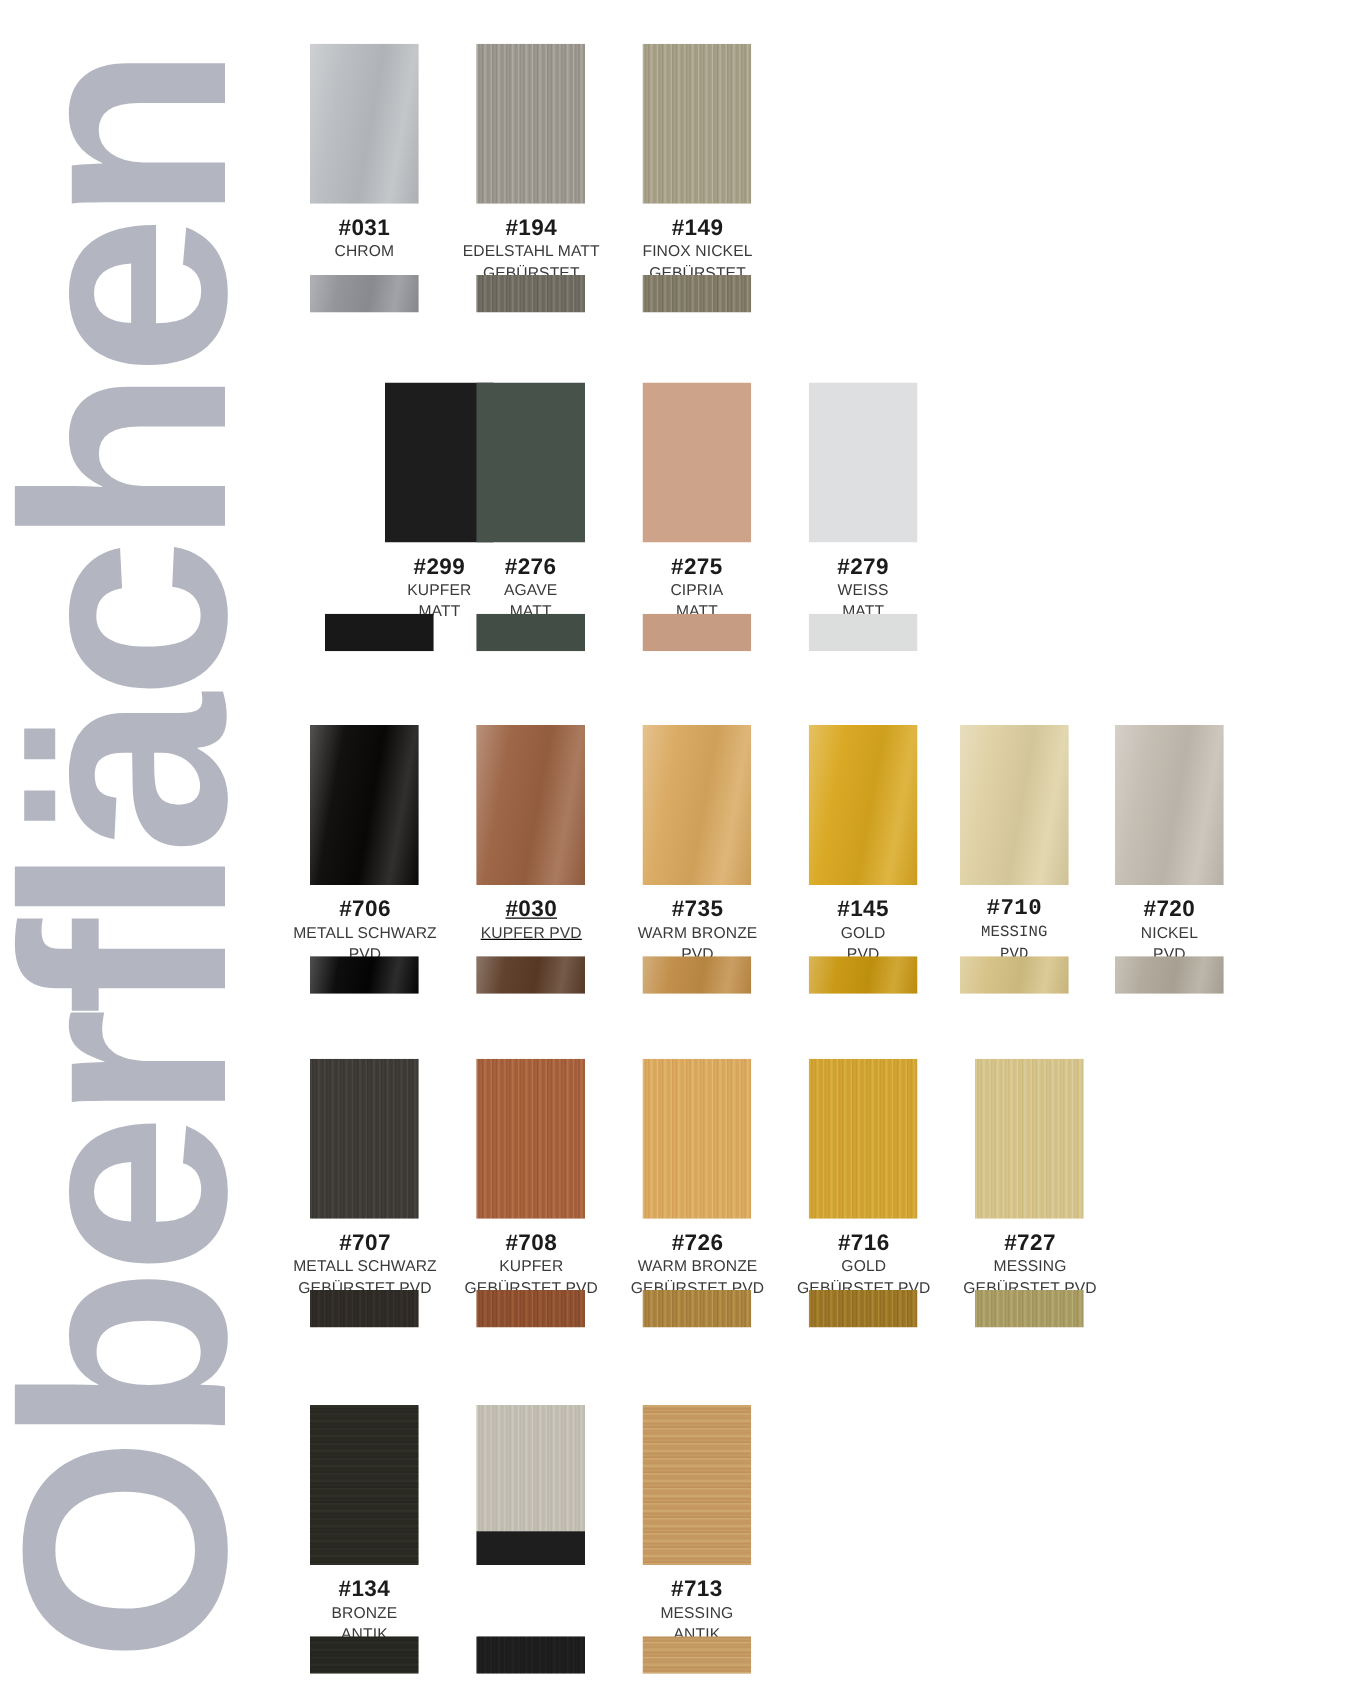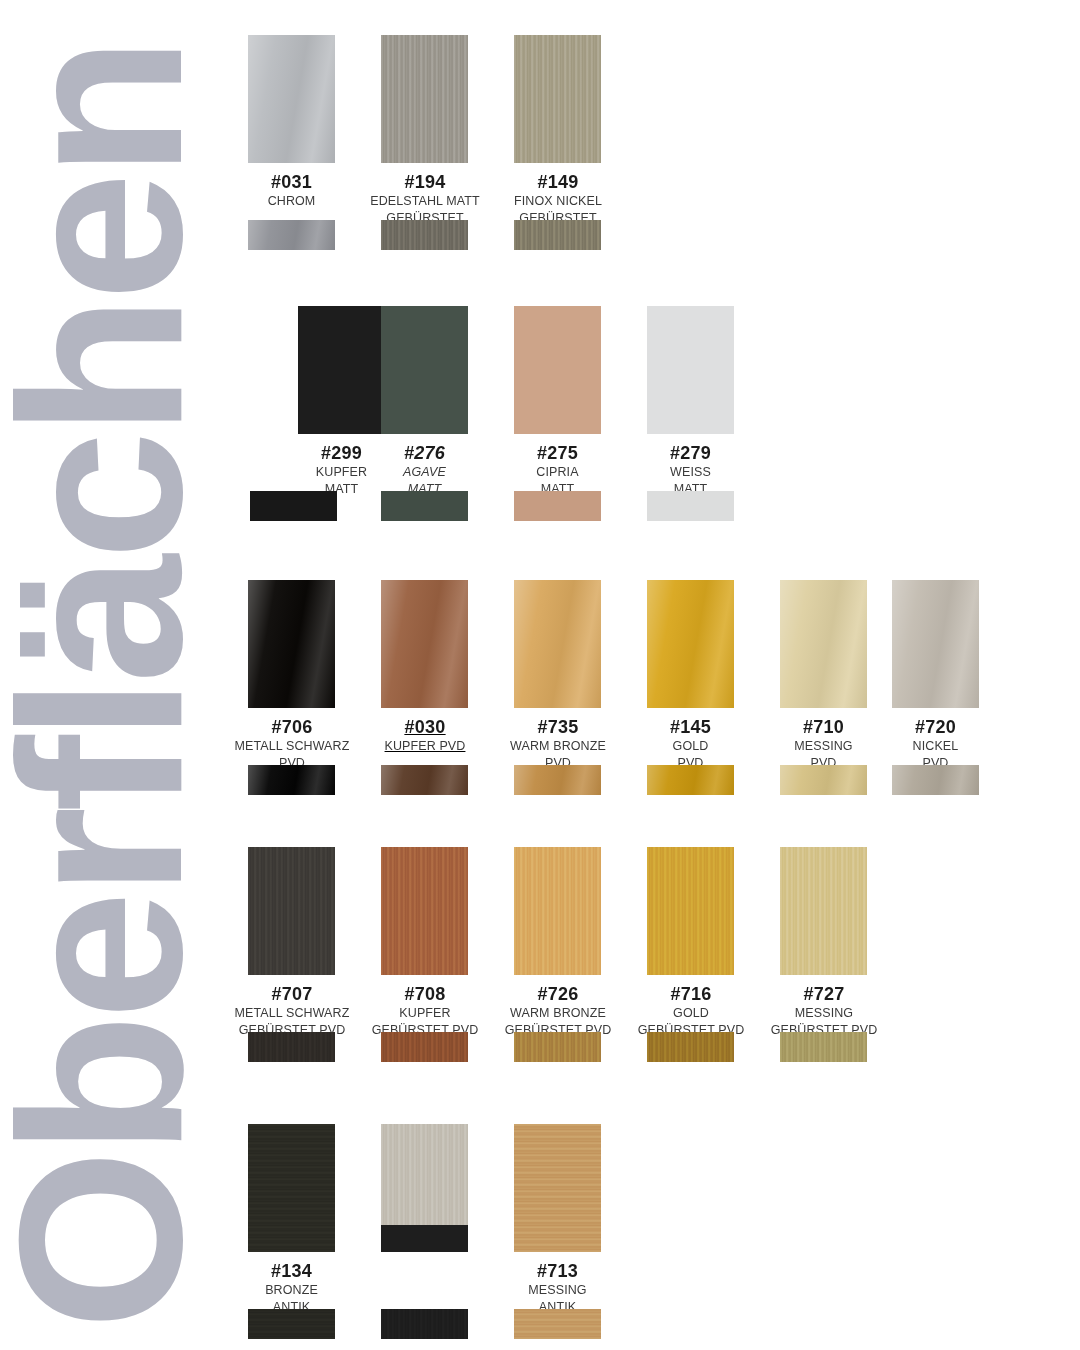--- a/index.html
+++ b/index.html
@@ -209,36 +209,36 @@
           <div class="name">FINOX NICKEL</div>
           <div class="name">GEBÜRSTET</div>
         </div>
         <div class="bar" style="top: 185px;">
           <div class="base" style="background: rgb(128, 122, 102);"></div>
           <div class="tex tex-vert"></div>
         </div>
       </div>
     </div>
     <div class="row" style="top: 306px;">
-      <div class="cell" style="left: 2px; padding-left: 48px;">
+      <div class="cell" style="left: 12px; padding-left: 48px;">
         <div class="chip">
           <div class="base" style="background: rgb(29, 29, 29);"></div>
           <div class="tex tex-soft" style="opacity: 0;"></div>
         </div>
         <div class="caption">
           <div class="code">#299</div>
           <div class="name">KUPFER</div>
           <div class="name">MATT</div>
         </div>
         <div class="bar" style="top: 185px;">
           <div class="base" style="background: rgb(24, 24, 24);"></div>
           <div class="tex tex-soft" style="opacity: 0;"></div>
         </div>
       </div>
-      <div class="cell" style="left: 133px; font-style: italic;">
+      <div class="cell" style="left: 133px;">
         <div class="chip">
           <div class="base" style="background: rgb(70, 82, 74);"></div>
           <div class="tex tex-soft" style="opacity: 0;"></div>
         </div>
         <div class="caption">
           <div class="code">#276</div>
           <div class="name">AGAVE</div>
           <div class="name">MATT</div>
         </div>
         <div class="bar" style="top: 185px;">
@@ -330,21 +330,21 @@
         <div class="caption">
           <div class="code">#145</div>
           <div class="name">GOLD</div>
           <div class="name">PVD</div>
         </div>
         <div class="bar" style="top: 185px;">
           <div class="base" style="background: rgb(200, 150, 14);"></div>
           <div class="sheen"></div>
         </div>
       </div>
-      <div class="cell" style="left: 532px;">
+      <div class="cell" style="left: 520px; font-family: Liberation Mono, monospace;">
         <div class="chip">
           <div class="base" style="background: rgb(222, 208, 162);"></div>
           <div class="sheen"></div>
         </div>
         <div class="caption">
           <div class="code">#710</div>
           <div class="name">MESSING</div>
           <div class="name">PVD</div>
         </div>
         <div class="bar" style="top: 185px;">

